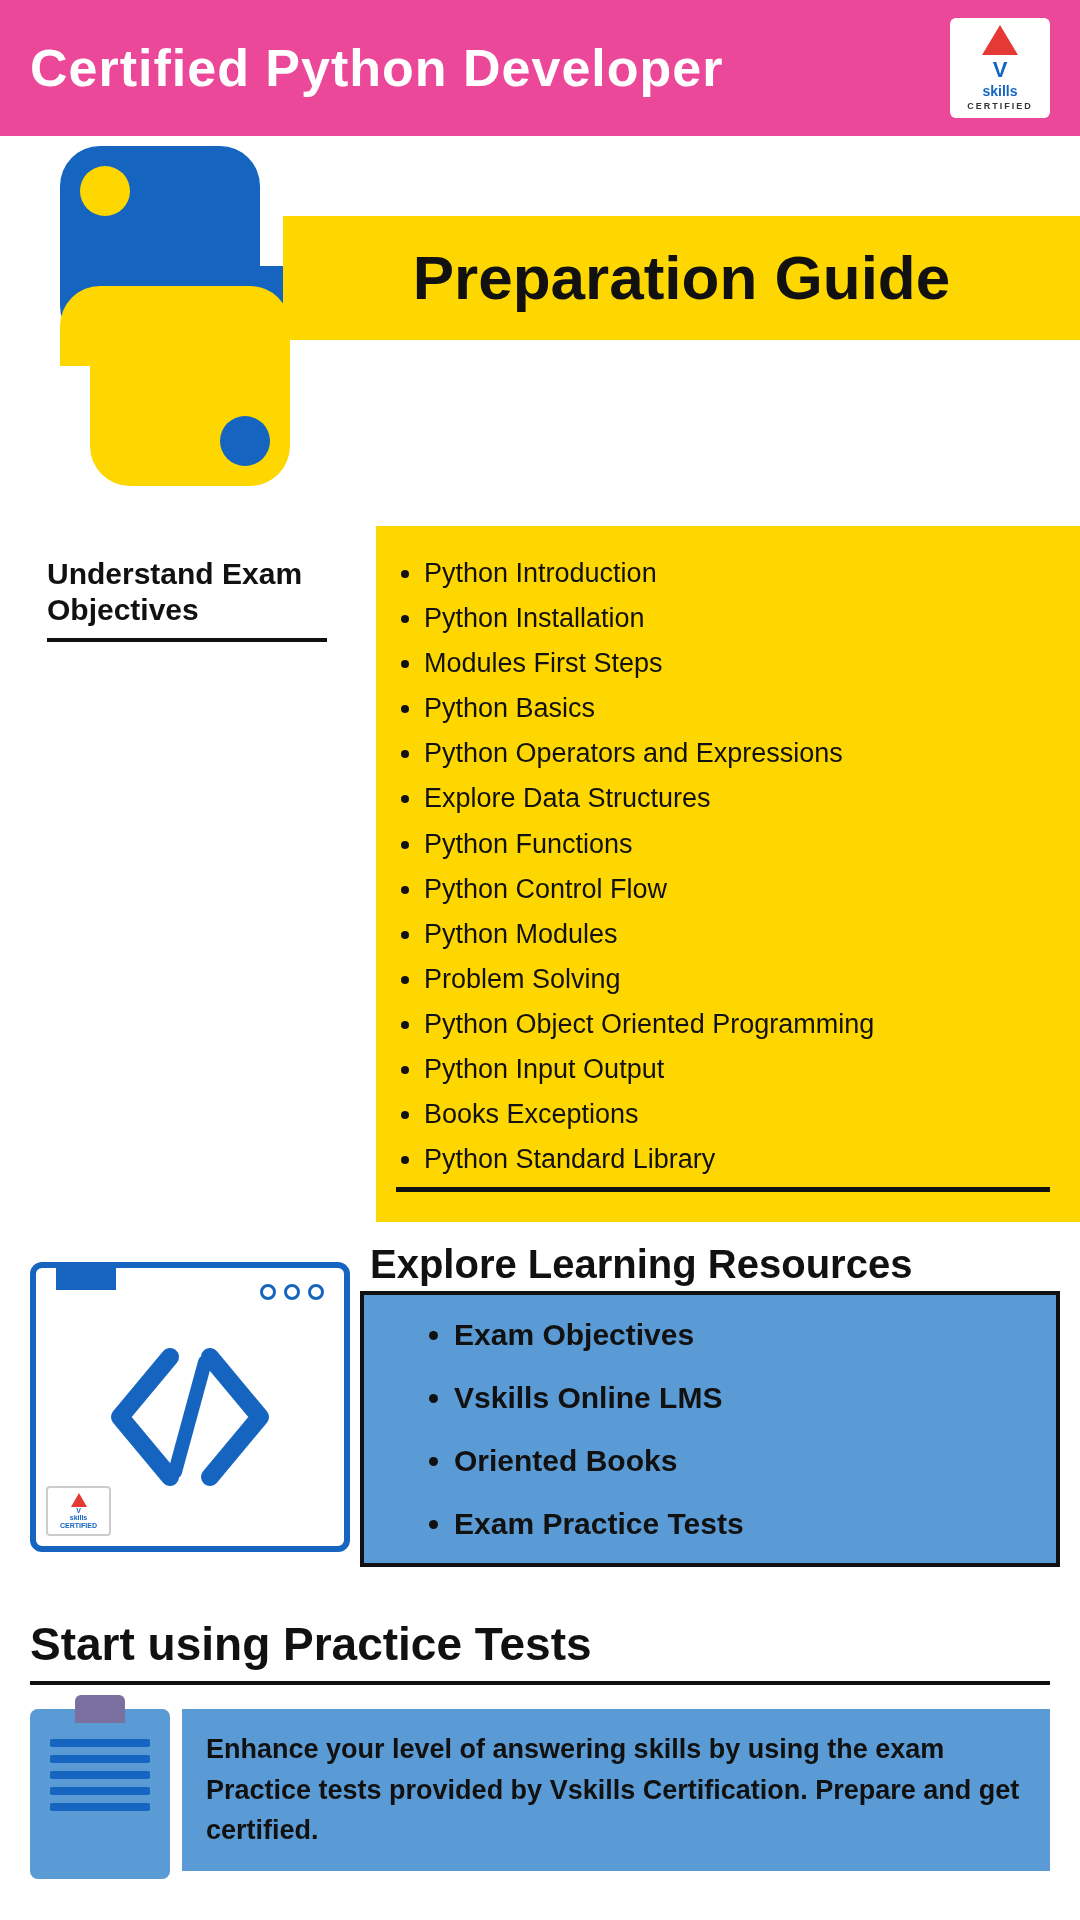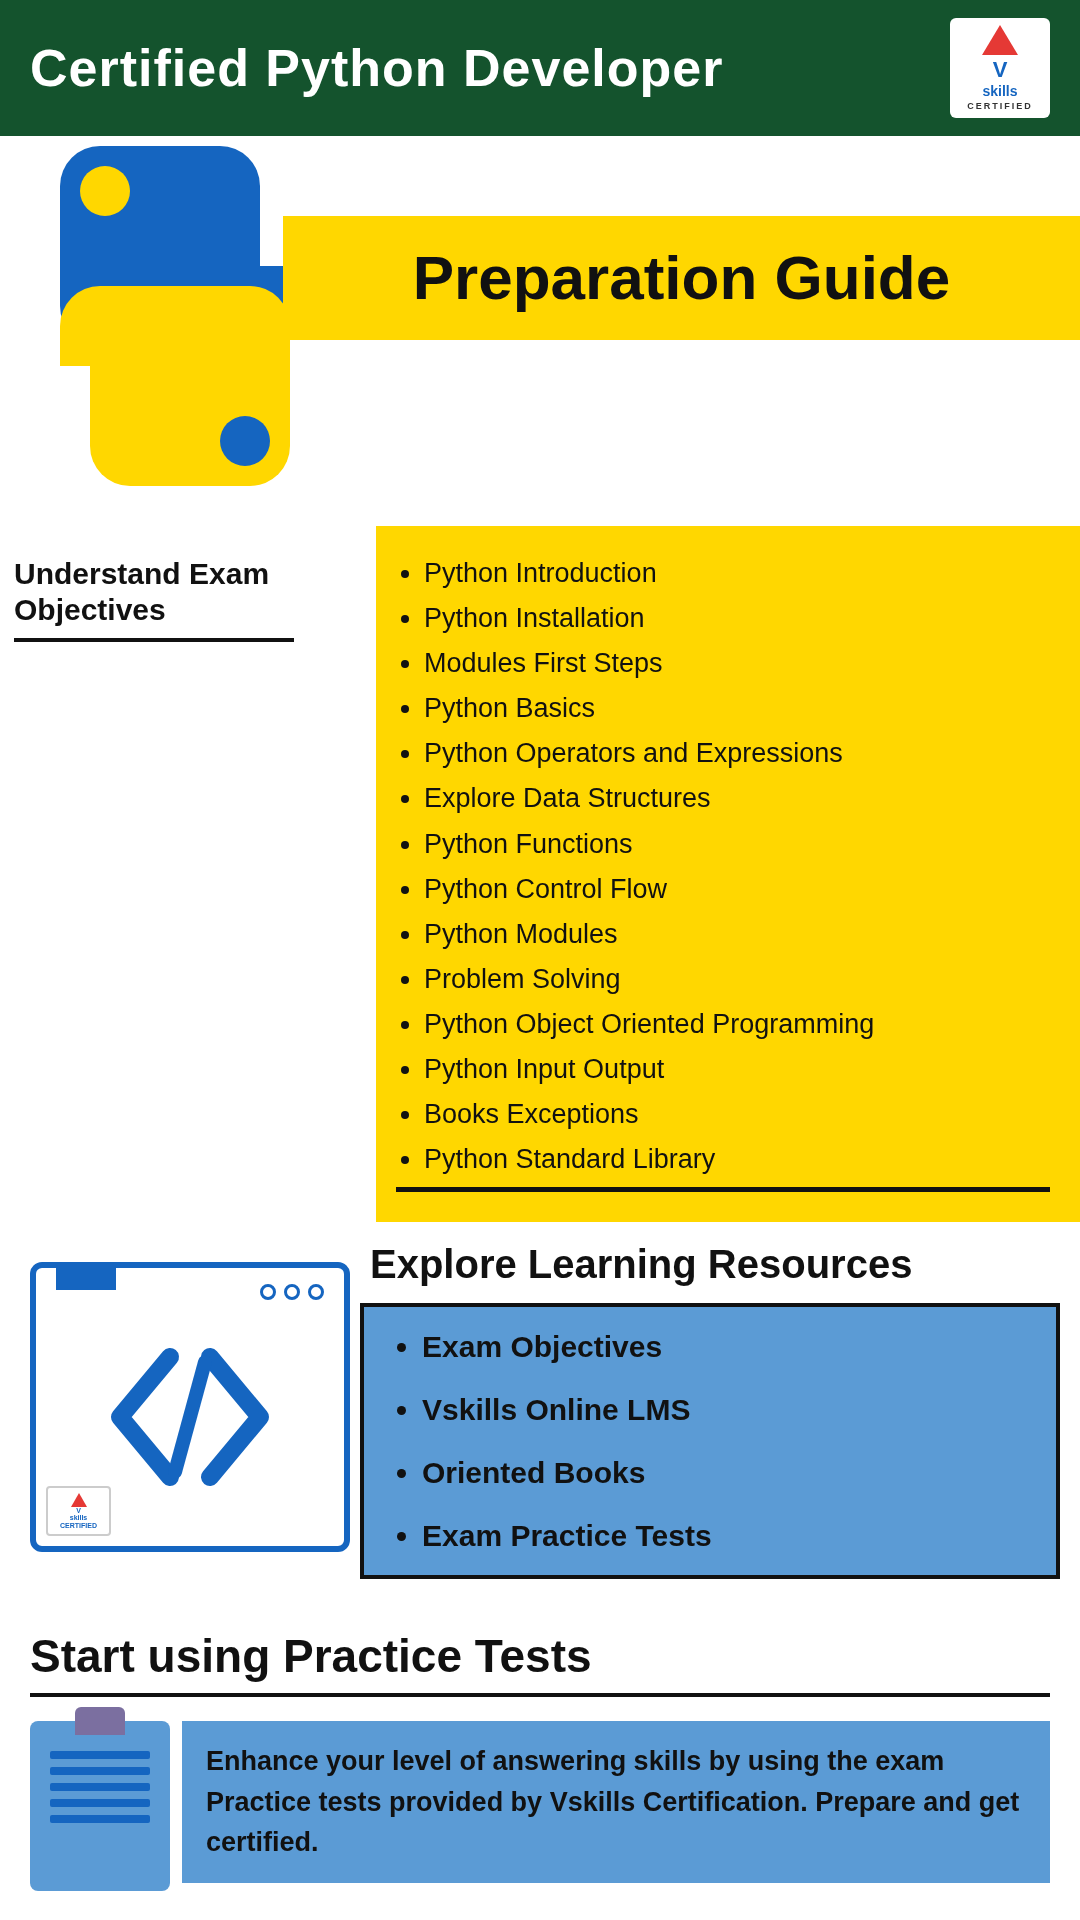--- a/index.html
+++ b/index.html
@@ -7,21 +7,21 @@
       width: 1080px;
       min-height: 1920px;
       background: #ffffff;
       font-family: 'Arial', sans-serif;
       overflow-x: hidden;
       position: relative;
     }
 
     
     .header {
-      background: #14532d;
+      background: #ec4899;
       padding: 18px 30px 18px 30px;
       display: flex;
       align-items: center;
       justify-content: space-between;
     }
     .header-title {
       font-size: 52px;
       font-weight: 900;
       color: #ffffff;
       letter-spacing: 1px;
@@ -152,21 +152,21 @@
 
     
     .objectives-section {
       display: flex;
       align-items: flex-start;
       padding: 0 0 0 0;
       position: relative;
     }
     .objectives-left {
       width: 360px;
-      padding: 30px 20px 20px 14px;
+      padding: 30px 20px 20px 47px;
     }
     .objectives-left-title {
       font-size: 30px;
       font-weight: 800;
       color: #111;
       line-height: 1.2;
       margin-bottom: 10px;
     }
     .objectives-left-underline {
       width: 280px;
@@ -276,38 +276,39 @@
     }
 
     .explore-right {
       flex: 1;
       padding: 0 20px 20px 0;
     }
     .explore-title {
       font-size: 40px;
       font-weight: 900;
       color: #111;
-      margin-bottom: 16px;
+      margin-bottom: 4px;
       padding-left: 10px;
     }
     .blue-list-box {
       background: #5b9bd5;
       padding: 20px 30px;
       border: 4px solid #111;
     }
     .blue-list-box ul {
       list-style: disc;
       padding-left: 28px;
     }
     .blue-list-box ul li {
       font-size: 30px;
       font-weight: 700;
       color: #111;
       margin-bottom: 24px;
       line-height: 1.3;
+      margin-left: 32px;
     }
     .blue-list-box ul li:last-child {
       margin-bottom: 0;
     }
 
     
     .watermark {
       position: absolute;
       left: 30px;
       font-size: 42px;

